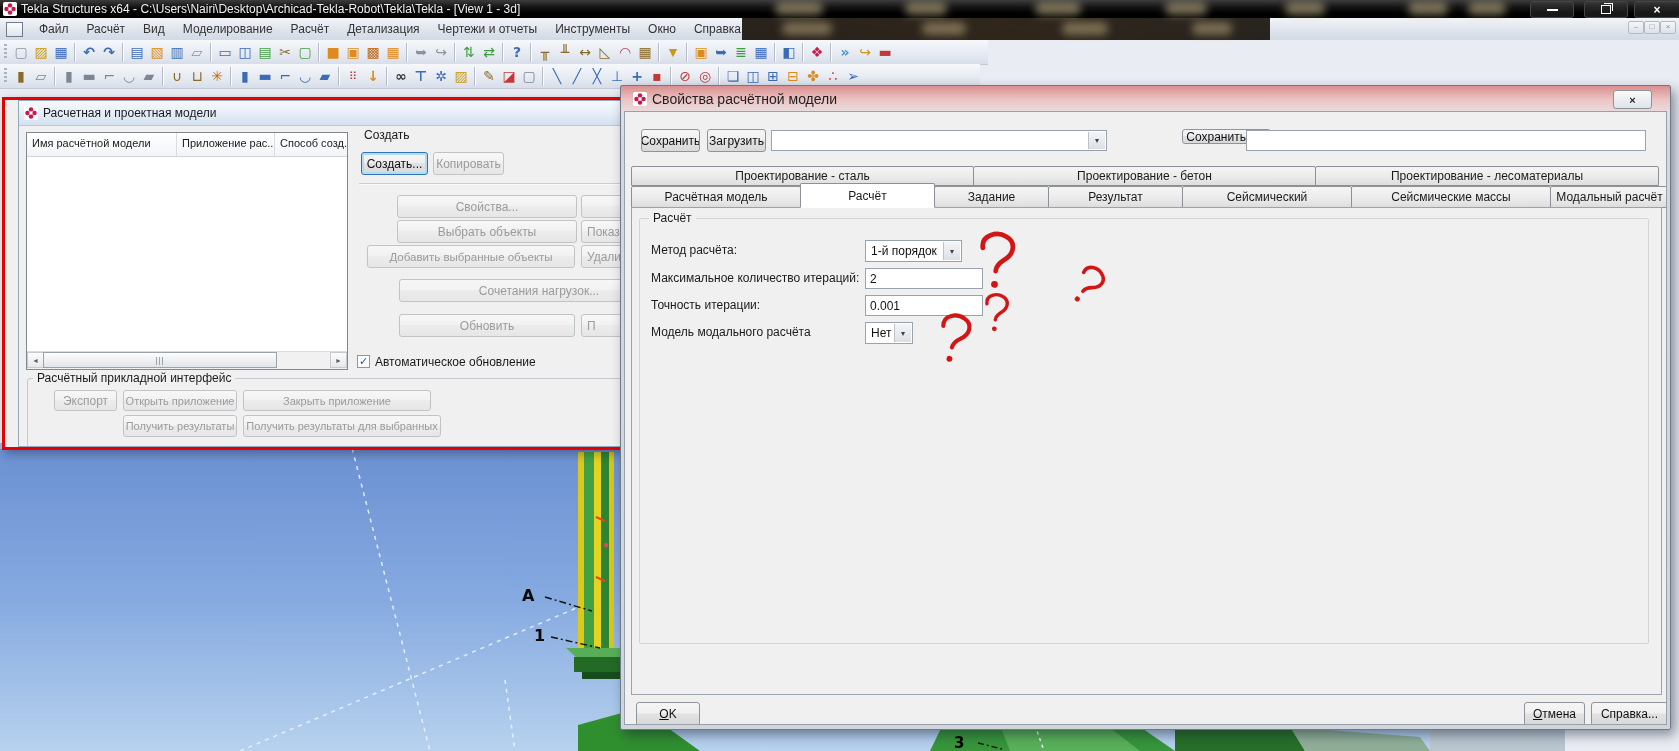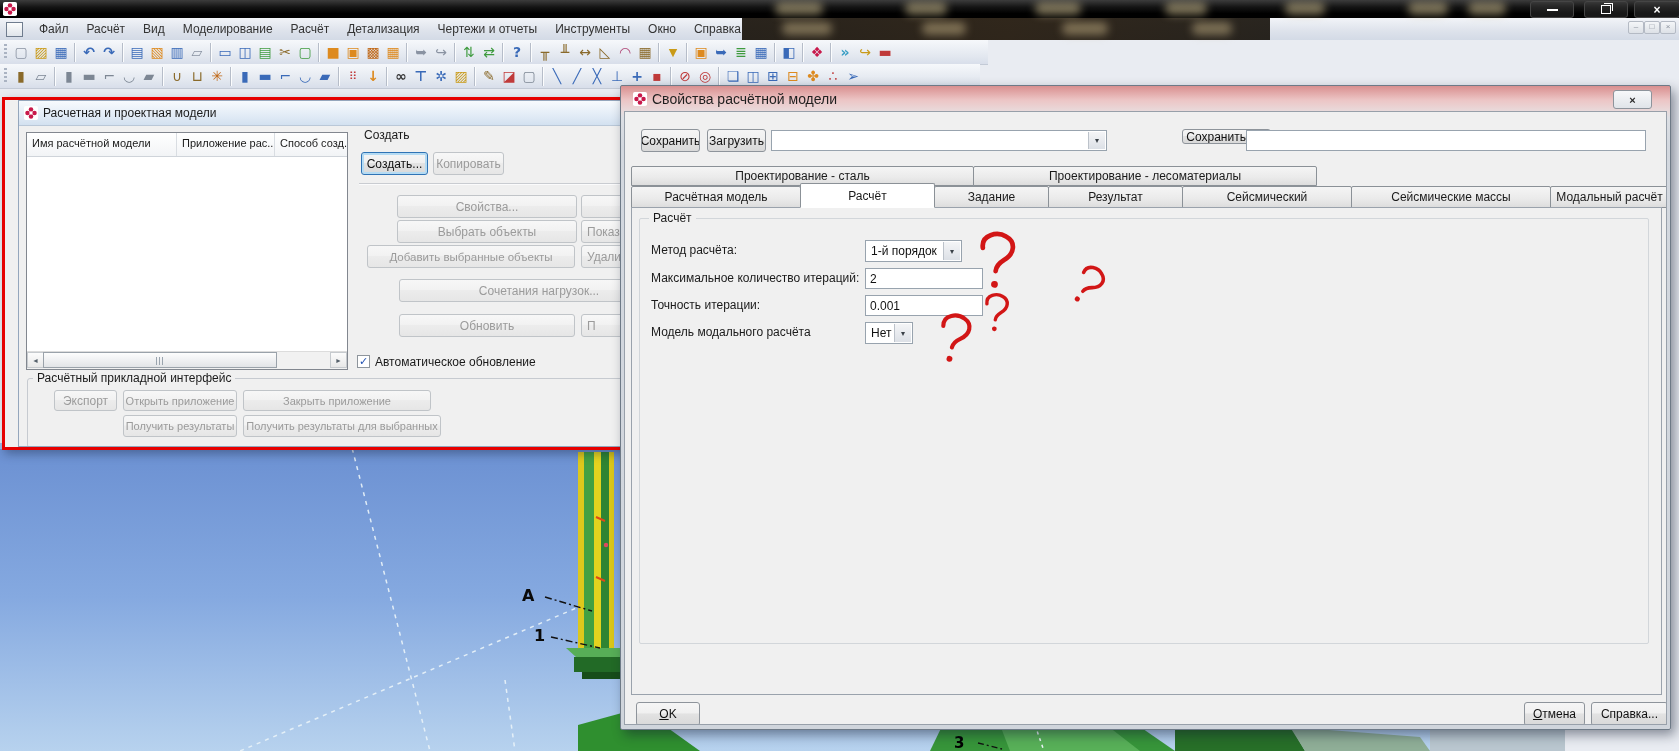--- a/index.html
+++ b/index.html
@@ -170,20 +170,21 @@
 
 <div id="titlebar">
   <svg width="14" height="14" viewBox="0 0 16 16" style="margin-left:3px">
     <rect x="0" y="0" width="16" height="16" rx="2" fill="#fff"></rect>
     <circle cx="8" cy="4" r="2.6" fill="#c8194b"></circle>
         <circle cx="8" cy="12" r="2.6" fill="#c8194b"></circle>
     <circle cx="4" cy="8" r="2.6" fill="#c8194b"></circle>
         <circle cx="12" cy="8" r="2.6" fill="#c8194b"></circle>
     <circle cx="8" cy="8" r="1.6" fill="#fff"></circle>
   </svg>
+  <span class="ttext">Tekla Structures x64 - C:\Users\Nairi\Desktop\Archicad-Tekla-Robot\Tekla\Tekla - [View 1 - 3d]</span>
   <span class="blob" style="left:775px;width:48px"></span>
   <span class="blob" style="left:905px;width:42px"></span>
   <span class="blob" style="left:1035px;width:46px"></span>
   <span class="blob" style="left:1165px;width:42px"></span>
   <span class="blob" style="left:1285px;width:40px"></span>
   <span class="blob" style="left:1408px;width:40px"></span>
   <span class="blob" style="left:1468px;width:38px"></span>
 </div>
 <div class="winbtn" style="left:1530px;width:42px">
       <span class="bar"></span>
@@ -406,20 +407,21 @@
     <div class="btn" style="left:82px;top:17px;width:59px;height:23px">Загрузить</div>
     <div class="combo" style="left:146px;top:18px;width:336px;height:21px">
       <span></span>
       <span class="arr">▾</span>
     </div>
     <div class="btn" style="left:557px;top:17px;width:89px;height:15px">Сохранить как</div>
     <div class="tin" style="left:621px;top:18px;width:400px;height:21px"></div>
 
     <div class="trow1">
       <div class="tab" style="width:343px">Проектирование - сталь</div>
+      <div class="tab" style="width:343px">Проектирование - бетон</div>
       <div class="tab" style="width:344px">Проектирование - лесоматериалы</div>
     </div>
     <div class="trow2">
       <div class="tab" style="width:170px">Расчётная модель</div>
       <div class="tab active" style="width:135px">Расчёт</div>
       <div class="tab" style="width:115px">Задание</div>
       <div class="tab" style="width:135px">Результат</div>
       <div class="tab" style="width:170px">Сейсмический</div>
       <div class="tab" style="width:200px">Сейсмические массы</div>
       <div class="tab" style="width:119px">Модальный расчёт</div>

